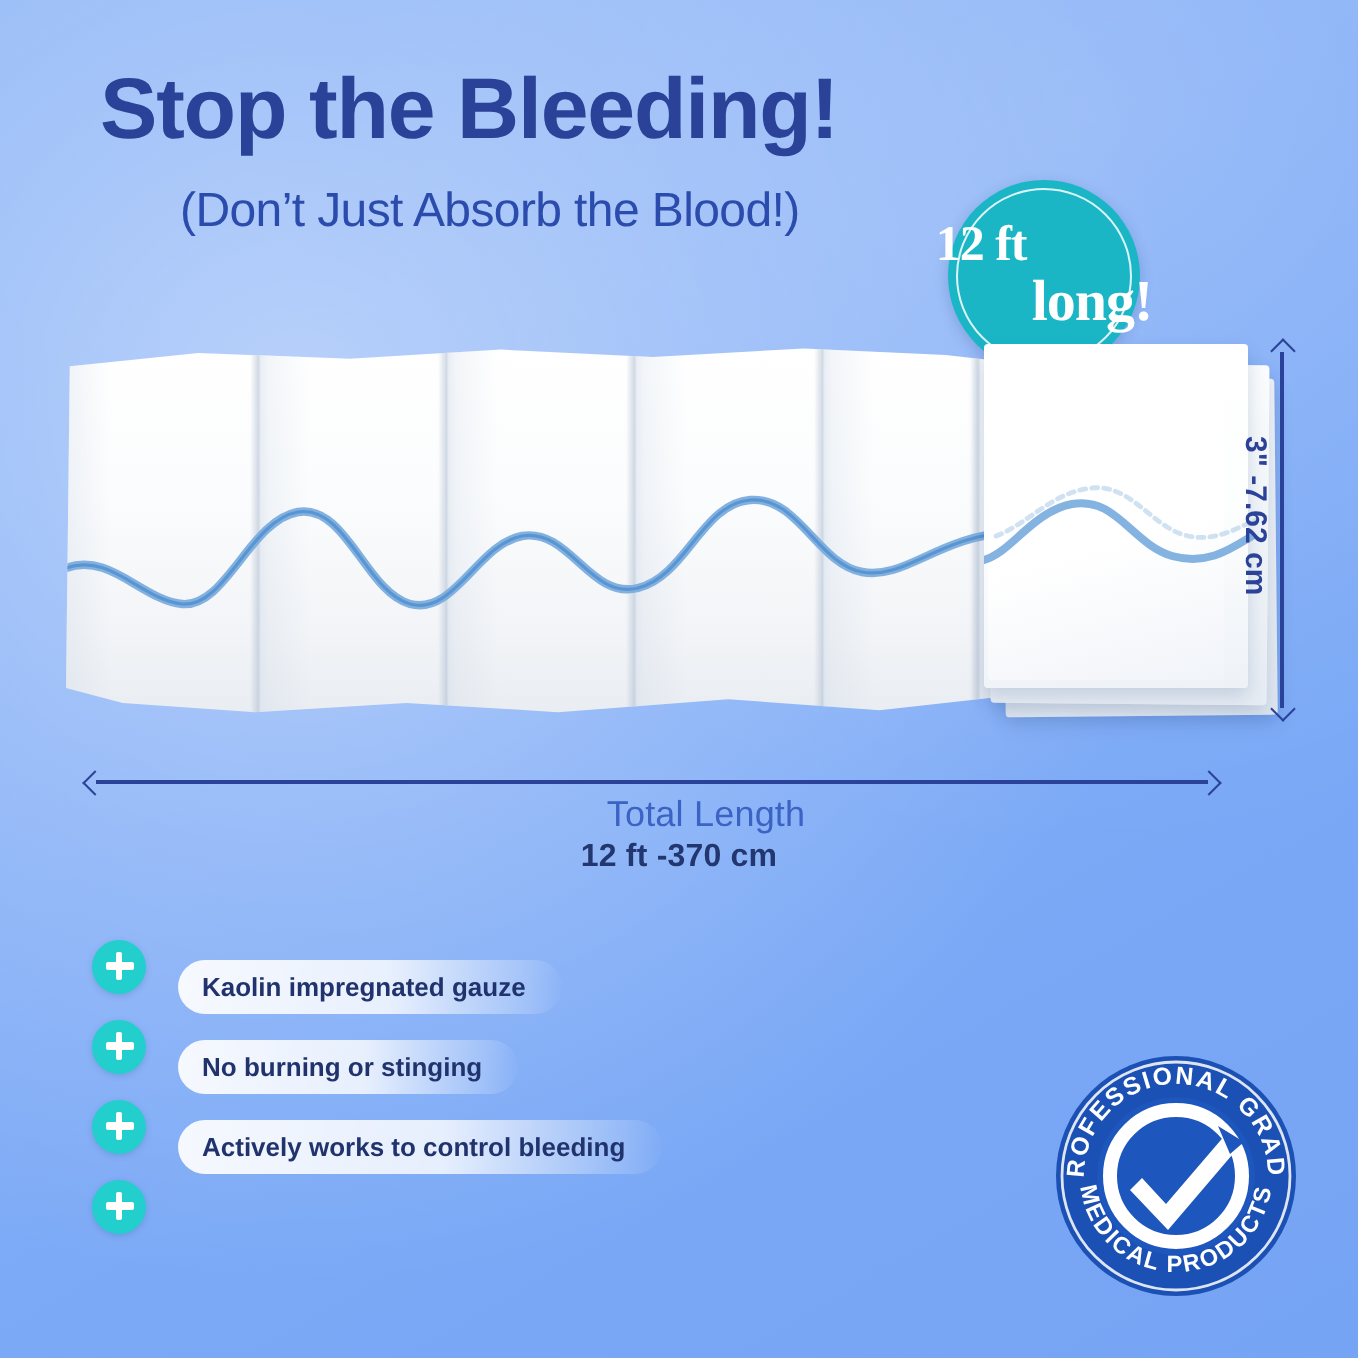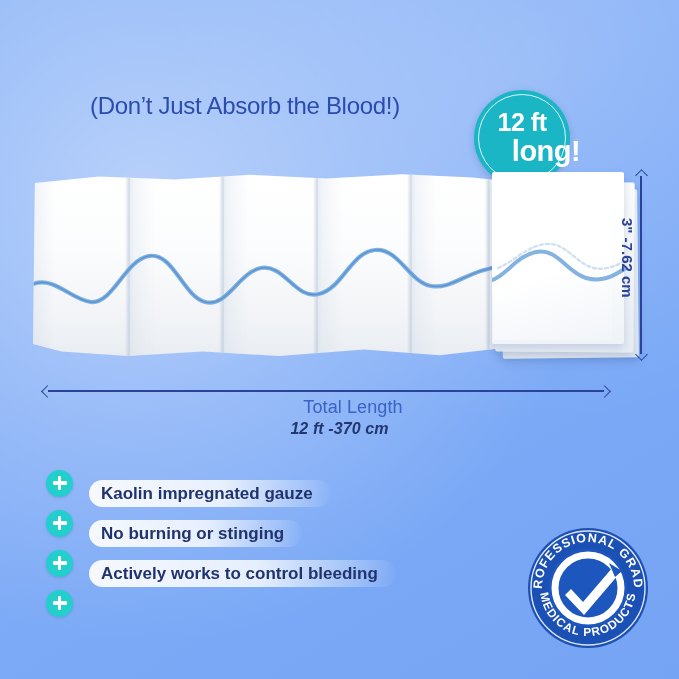--- a/index.html
+++ b/index.html
@@ -45,21 +45,21 @@
     background:#1ab6c6;
     box-shadow:0 2px 7px rgba(30,60,120,0.22);
     display:flex; align-items:center; justify-content:center;
   }
   .badge::after {
     content:""; position:absolute;
     left:4px; top:4px; right:4px; bottom:4px;
     border-radius:50%;
     border:1.6px solid rgba(255,255,255,0.85);
   }
-  .badge-inner { text-align:center; line-height:1.0; position:relative; z-index:2; }
+  .badge-inner { text-align:left; line-height:1.0; position:relative; z-index:2;font-family:Liberation Serif, serif; }
   .badge-l1 { color:#ffffff; font-size:25px; font-weight:bold; letter-spacing:-0.5px; display:block; }
   .badge-l2 { color:#ffffff; font-size:29px; font-weight:bold; letter-spacing:-0.5px; display:block; margin-top:2px;margin-left:48px; }
 
   
   .gauze-wrap { position:absolute; left:20px; top:160px; width:640px; height:215px; }
 
   .gauze-sheet {
     position:absolute; left:13px; top:12px;
     width:473px; height:185px;
     background:
@@ -101,21 +101,21 @@
     position:absolute; left:636px; top:218px;
     transform:rotate(90deg); transform-origin:left top;
     font-size:15px; font-weight:bold; color:#2b4299; white-space:nowrap;
   }
 
   .total-label {
     position:absolute; left:0; right:0; top:396px;
     text-align:center; line-height:1.28;
   }
   .total-l1 { font-size:18px; font-weight:normal; color:#3b63c4; letter-spacing:0.1px;padding-left:27px; }
-  .total-l2 { font-size:16px; font-weight:bold; color:#22366f; letter-spacing:0.1px;font-style:italic; }
+  .total-l2 { font-size:16px; font-weight:bold; color:#22366f; letter-spacing:0.1px; }
 
   
   .bullets { position:absolute; left:46px; top:463px; width:470px; }
   .bullet { position:relative; height:40px; display:flex; align-items:center; }
   .plus {
     position:relative; flex:0 0 auto;
     width:27px; height:27px; border-radius:50%;
     background:#22cfcd;
     margin-right:16px;
     box-shadow:0 1px 3px rgba(25,60,120,0.18);
@@ -124,34 +124,35 @@
     content:""; position:absolute; background:#ffffff; border-radius:1px;
   }
   .plus::before { left:50%; top:6.5px; width:3.4px; height:14px; margin-left:-1.7px; }
   .plus::after  { top:50%; left:6.5px; height:3.4px; width:14px; margin-top:-1.7px; }
 
   .pill {
     position:relative;
     height:27px; display:flex; align-items:center;
     padding:0 18px 0 12px;
     border-radius:14px;
-    font-size:17px; font-weight:bold; color:#21336d;
+    font-size:13px; font-weight:bold; color:#21336d;
     white-space:nowrap;
     background:linear-gradient(90deg, rgba(255,255,255,0.92) 0%, rgba(255,255,255,0.80) 55%, rgba(255,255,255,0.18) 92%, rgba(255,255,255,0.02) 100%);
     margin-top:21px;
   }
 
   
   .seal { position:absolute; left:527px; top:527px; width:122px; height:122px; }
 </style>
 </head>
 <body>
 
 <div id="stage">
 
+  <div class="title">Stop the Bleeding!</div>
   <div class="subtitle">(Don’t Just Absorb the Blood!)</div>
 
   <div class="badge">
     <div class="badge-inner">
       <span class="badge-l1">12 ft</span>
       <span class="badge-l2">long!</span>
     </div>
   </div>
 
   <div class="gauze-wrap">

